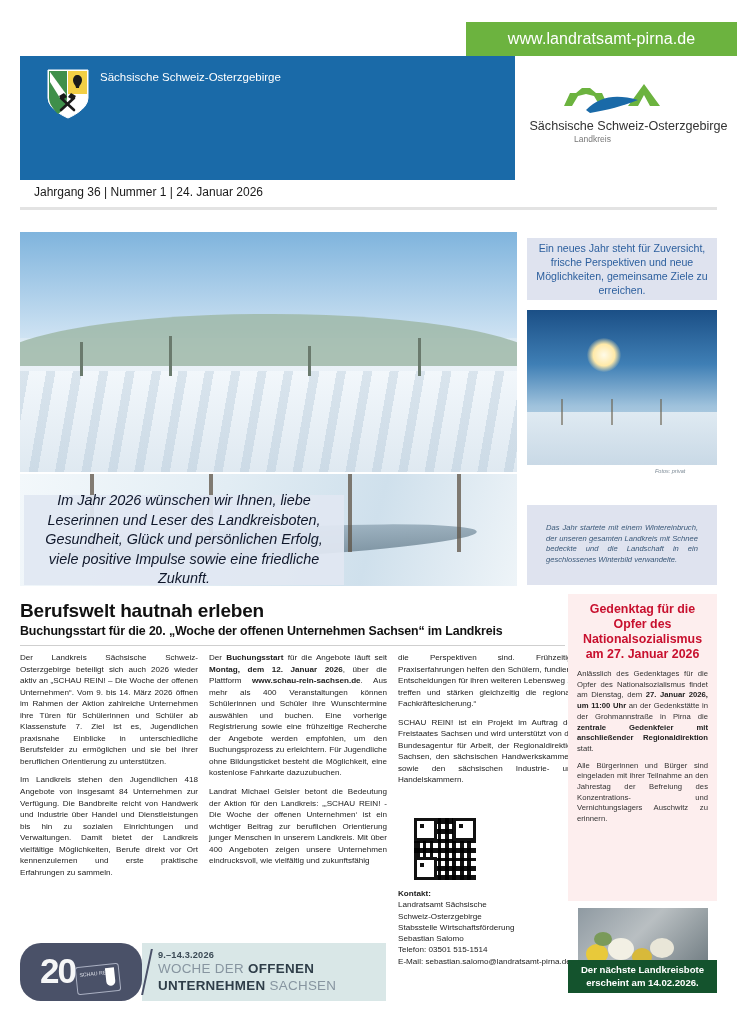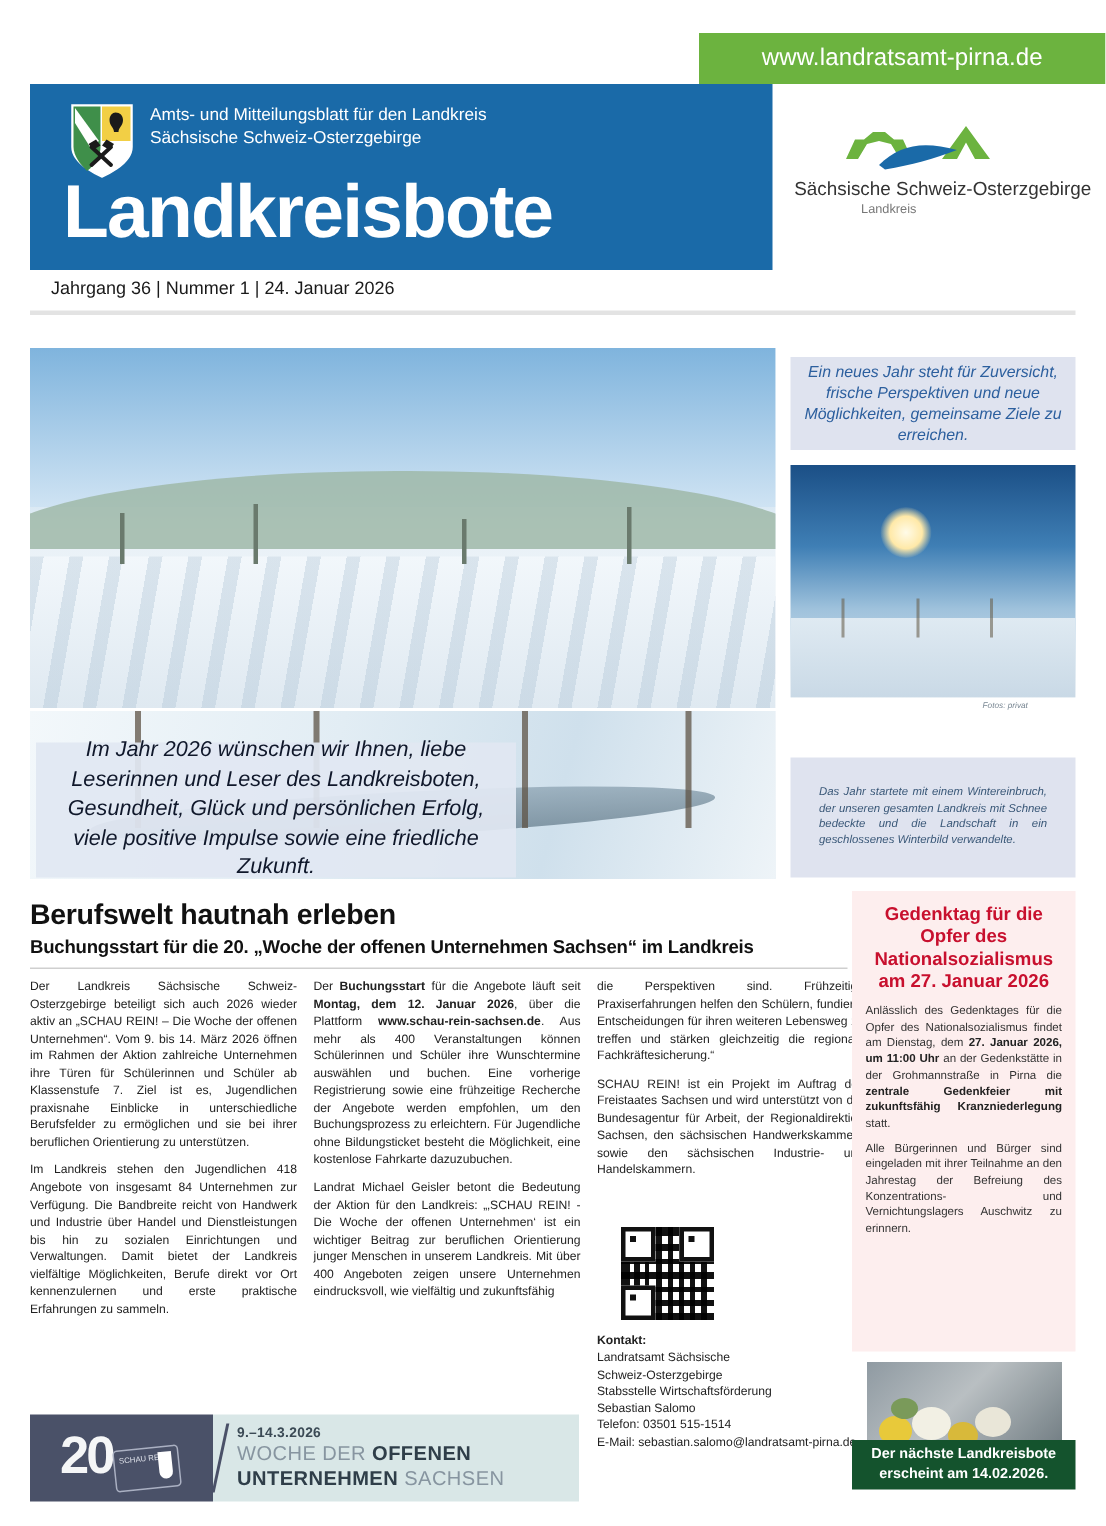--- a/index.html
+++ b/index.html
@@ -93,21 +93,21 @@
   .photo-credit{
     position:absolute;left:655px;top:468px;font-size:5.5px;color:#7a8894;font-style:italic;
   }
 
   
   .quote-tr{
     position:absolute;left:527px;top:238px;width:190px;height:62px;
     background:#dfe3ef;display:flex;align-items:center;justify-content:center;
   }
   .quote-tr p{
-    margin:0;text-align:center;font-style:italic;font-size:10.6px;line-height:14px;
+    margin:0;text-align:center;font-size:10.6px;line-height:14px;
     color:#2c5f9e;padding:0 6px;
   }
   .quote-bl{
     position:absolute;left:24px;top:495px;width:320px;height:90px;
     background:rgba(225,231,242,.93);display:flex;align-items:center;justify-content:center;
   }
   .quote-bl p{
     margin:0;text-align:center;font-style:italic;font-size:14.4px;line-height:19.5px;
     color:#0f172a;padding:0 8px;
   }
@@ -177,21 +177,21 @@
     position:absolute;left:568px;top:960px;width:149px;height:33px;
     background:#14532d;display:flex;align-items:center;justify-content:center;
   }
   .notice p{margin:0;text-align:center;color:#fff;font-size:9.6px;line-height:12.4px;font-weight:bold;}
 
   
   .ad{
     position:absolute;left:20px;top:943px;width:366px;height:58px;
     display:flex;
   }
-  .ad-left{width:122px;height:100%;background:#4a5168;position:relative;}
+  .ad-left{width:122px;height:100%;background:#4a5168;position:relative;border-radius:21px;}
   .ad-20{
     position:absolute;left:20px;top:8px;color:#fff;font-size:35px;font-weight:bold;
     letter-spacing:-2px;line-height:40px;opacity:.95;
   }
   .ad-badge{
     position:absolute;left:56px;top:22px;width:42px;height:26px;
     border:1.5px solid #aab0c2;border-radius:3px;transform:rotate(-6deg);
   }
   .ad-badge span{
     position:absolute;left:3px;top:4px;font-size:5.2px;color:#dfe2ea;line-height:6px;
@@ -225,24 +225,22 @@
       <path d="M4 4 L20 26 L14 30 L4 14 Z" fill="#ffffff"></path>
       <path d="M31 7 c3 0 5 2 5 5 c0 4 -3 5 -3 8 l-3 0 c0 -3 -3 -4 -3 -8 c0 -3 2 -5 4 -5 z" fill="#1a1a1a"></path>
       <g stroke="#1a1a1a" stroke-width="2.6" stroke-linecap="round">
         <line x1="15" y1="30" x2="28" y2="42"></line>
         <line x1="28" y1="30" x2="15" y2="42"></line>
       </g>
       <path d="M13 28 l5 -3 l3 4 l-5 3 Z" fill="#1a1a1a"></path>
       <path d="M30 28 l-5 -3 l-3 4 l5 3 Z" fill="#1a1a1a"></path>
     </svg>
     <div class="mast-sub">
-      <div>Amts- und Mitteilungsblatt für den Landkreis</div>
       <div>Sächsische Schweiz-Osterzgebirge</div>
     </div>
-    <div class="mast-title">Landkreisbote</div>
   </div>
 
   <div class="region-logo">
     <svg class="logo-art" viewBox="0 0 145 36">
       <path d="M8 26 L14 13 L20 13 L26 8 L34 8 L40 13 L46 13 L52 26 L44 26 L38 16 L30 14 L22 16 L16 26 Z" fill="#6cb33f"></path>
       <path d="M72 26 L88 4 L104 26 L94 26 L88 15 L82 26 Z" fill="#6cb33f"></path>
       <path d="M30 30 C44 16 60 14 82 20 C66 26 52 30 34 33 Z" fill="#1a6aa8"></path>
     </svg>
     <div class="logo-name">Sächsische Schweiz-Osterzgebirge</div>
     <div class="logo-sub">Landkreis</div>
@@ -329,21 +327,21 @@
     <span>Landratsamt Sächsische</span><br>
     <span>Schweiz-Osterzgebirge</span><br>
     <span>Stabsstelle Wirtschaftsförderung</span><br>
     <span>Sebastian Salomo</span><br>
     <span>Telefon: 03501 515-1514</span><br>
     <span>E-Mail: sebastian.salomo@landratsamt-pirna.de</span>
   </div>
 
   <div class="side">
     <h2>Gedenktag für die Opfer des Nationalsozialismus am 27. Januar 2026</h2>
-    <p><span>Anlässlich des Gedenktages für die Opfer des Nationalsozialismus findet am Dienstag, dem </span><b>27. Januar 2026, um 11:00 Uhr</b><span> an der Gedenkstätte in der Grohmannstraße in Pirna die </span><b>zentrale Gedenkfeier mit zukunftsfähig Kranzniederlegung</b><span> statt.</span></p>
+    <p><span>Anlässlich des Gedenktages für die Opfer des Nationalsozialismus findet am Dienstag, dem </span><b>27. Januar 2026, um 11:00 Uhr</b><span> an der Gedenkstätte in der Grohmannstraße in Pirna die </span><b>zentrale Gedenkfeier mit anschließender Regionaldirektion</b><span> statt.</span></p>
     <p>Alle Bürgerinnen und Bürger sind eingeladen mit ihrer Teilnahme an den Jahrestag der Befreiung des Konzentrations- und Vernichtungslagers Auschwitz zu erinnern.</p>
   </div>
 
   <div class="side-photo">
     <div class="sp-flower" style="left:8px;bottom:6px;width:22px;height:20px;background:#e8c93a;"></div>
     <div class="sp-flower" style="left:30px;bottom:10px;width:26px;height:22px;background:#f2f0e4;"></div>
     <div class="sp-flower" style="left:54px;bottom:4px;width:20px;height:18px;background:#d8b93a;"></div>
     <div class="sp-flower" style="left:72px;bottom:12px;width:24px;height:20px;background:#e9e6d8;"></div>
     <div class="sp-flower" style="left:16px;bottom:24px;width:18px;height:14px;background:#7a9a5a;"></div>
   </div>

